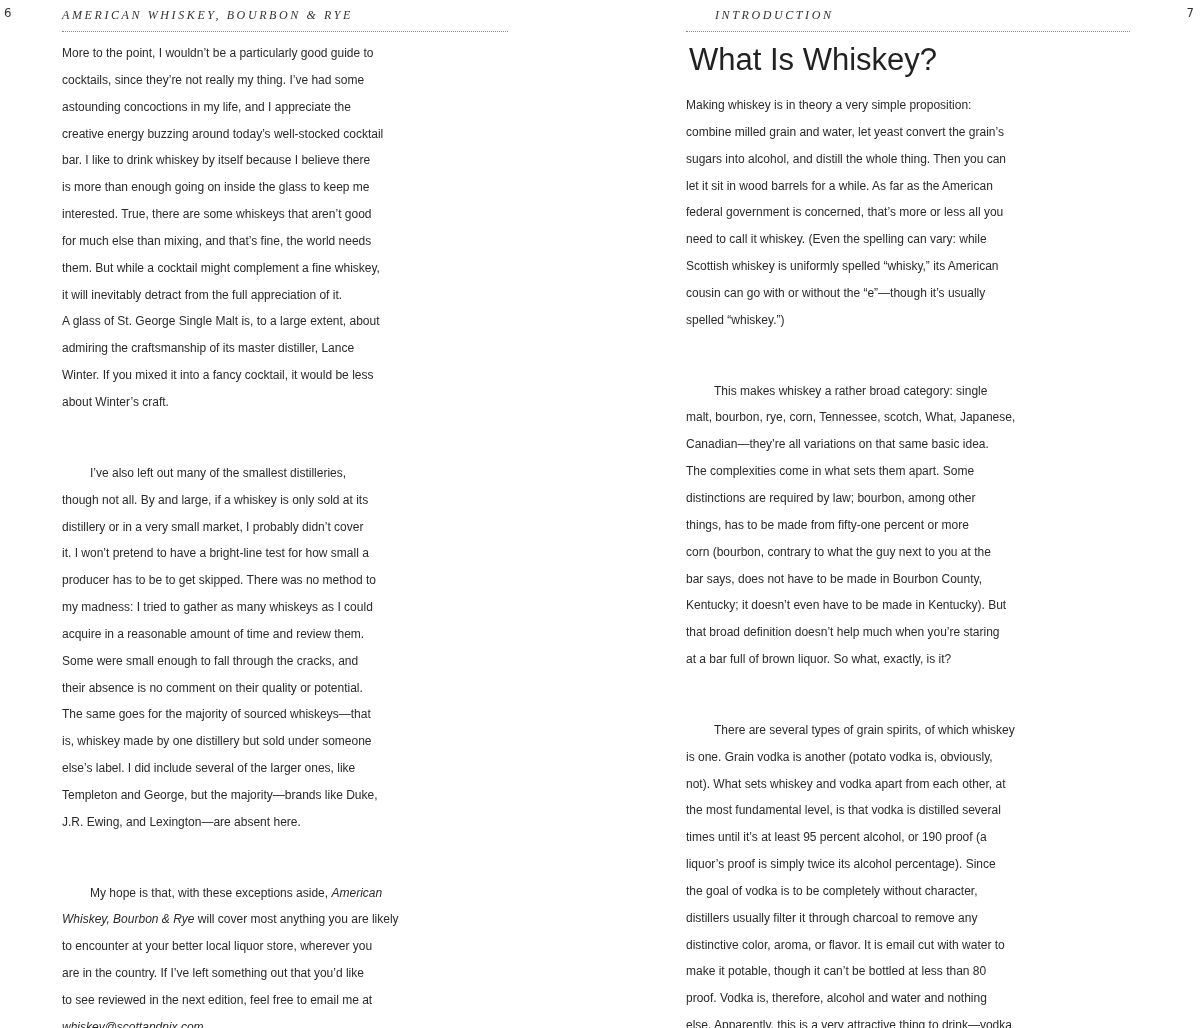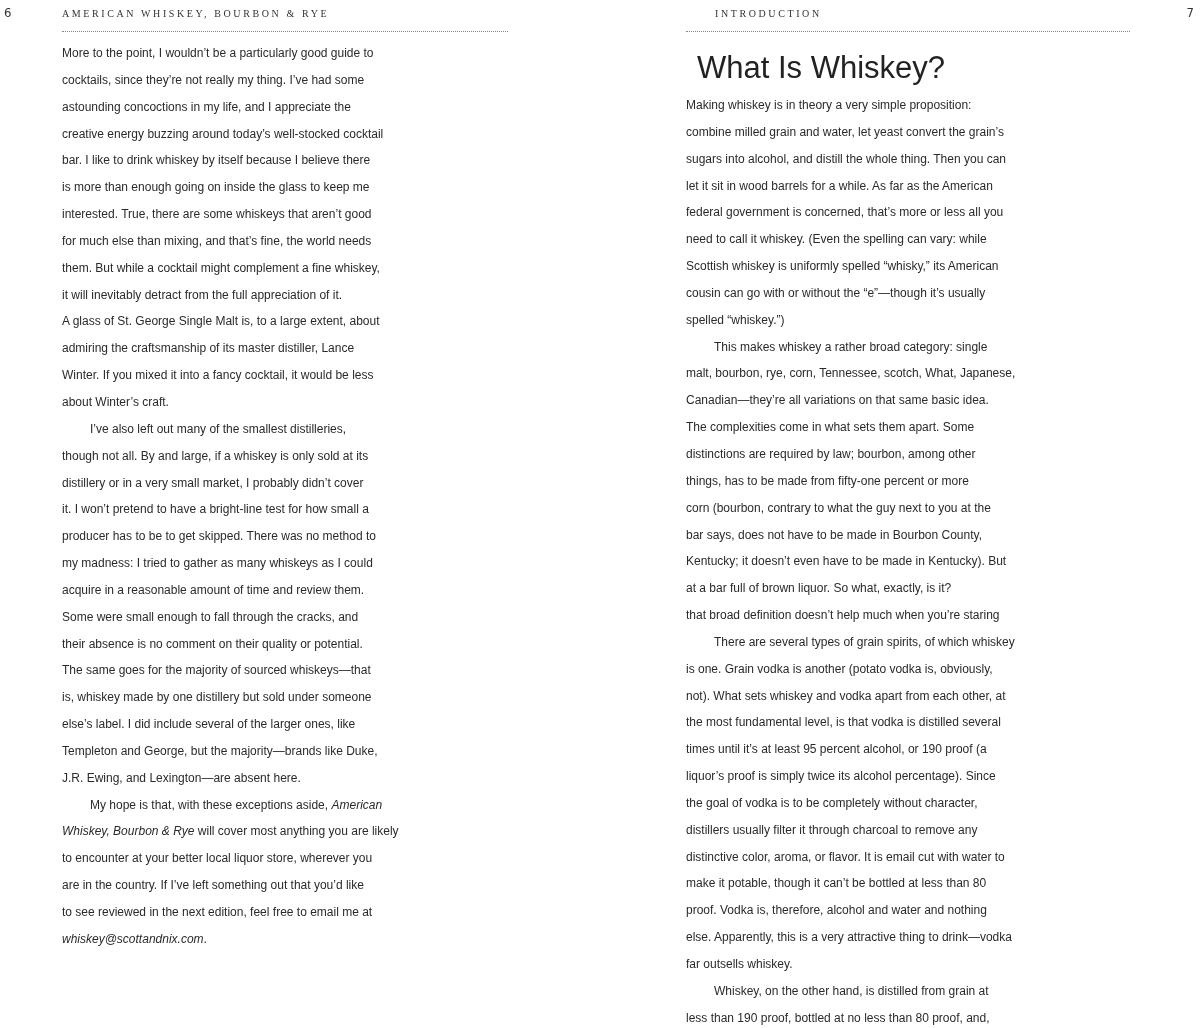--- a/index.html
+++ b/index.html
@@ -3,29 +3,29 @@
   <meta charset="utf-8">
   <style>
     html, body { margin: 0; padding: 0; background: #ffffff; }
     body { width: 1200px; height: 1028px; position: relative; overflow: hidden;
            font-family: "Liberation Sans", sans-serif; color: #2a2a2a; }
     .page-num { position: absolute; top: 5px; font-size: 13px; color: #333;
                 font-family: "DejaVu Sans Condensed", "DejaVu Sans", sans-serif; }
     .page-num.left { left: 4px; }
     .page-num.right { right: 6px; }
     .running-head { position: absolute; top: 8px; font-family: "Liberation Serif", serif;
-                    font-size: 10px; letter-spacing: 2.6px; color: #333; }
+                    font-size: 12px; letter-spacing: 2.6px; color: #333; font-style: italic; }
     .rule { position: absolute; top: 31px; height: 0; border-top: 1px dotted #888; }
     .col { position: absolute; top: 40px; font-size: 12px; line-height: 26.85px; }
     .col.left { left: 62px; width: 452px; }
     .col.right { left: 686px; width: 450px; }
     .line { white-space: nowrap; display: block; }
-    .indent { padding-left: 28px; }
+    .indent { padding-left: 28px; margin-top: 44px; }
     .title { position: absolute; left: 685px; top: 38px; font-size: 31px;
-             color: #222; font-weight: normal; margin: 12px; white-space: nowrap; }
+             color: #222; font-weight: normal; margin: 4px; white-space: nowrap; }
     .right-body { top: 92px; }
     em { }
   </style>
 </head>
 <body>
 
 <div class="page-num left">6</div>
 <div class="running-head" style="left:62px;">AMERICAN WHISKEY, BOURBON &amp; RYE</div>
 <div class="rule" style="left:62px; width:446px;"></div>
 
@@ -87,22 +87,22 @@
       <span class="line">spelled “whiskey.”)</span>
       <span class="line indent">This makes whiskey a rather broad category: single</span>
       <span class="line">malt, bourbon, rye, corn, Tennessee, scotch, What, Japanese,</span>
       <span class="line">Canadian—they’re all variations on that same basic idea.</span>
       <span class="line">The complexities come in what sets them apart. Some</span>
       <span class="line">distinctions are required by law; bourbon, among other</span>
       <span class="line">things, has to be made from fifty-one percent or more</span>
       <span class="line">corn (bourbon, contrary to what the guy next to you at the</span>
       <span class="line">bar says, does not have to be made in Bourbon County,</span>
       <span class="line">Kentucky; it doesn’t even have to be made in Kentucky). But</span>
+      <span class="line">that broad definition doesn’t help much when you’re staring</span>
       <span class="line">at a bar full of brown liquor. So what, exactly, is it?</span>
-      <span class="line">that broad definition doesn’t help much when you’re staring</span>
       <span class="line indent">There are several types of grain spirits, of which whiskey</span>
       <span class="line">is one. Grain vodka is another (potato vodka is, obviously,</span>
       <span class="line">not). What sets whiskey and vodka apart from each other, at</span>
       <span class="line">the most fundamental level, is that vodka is distilled several</span>
       <span class="line">times until it’s at least 95 percent alcohol, or 190 proof (a</span>
       <span class="line">liquor’s proof is simply twice its alcohol percentage). Since</span>
       <span class="line">the goal of vodka is to be completely without character,</span>
       <span class="line">distillers usually filter it through charcoal to remove any</span>
       <span class="line">distinctive color, aroma, or flavor. It is email cut with water to</span>
       <span class="line">make it potable, though it can’t be bottled at less than 80</span>

